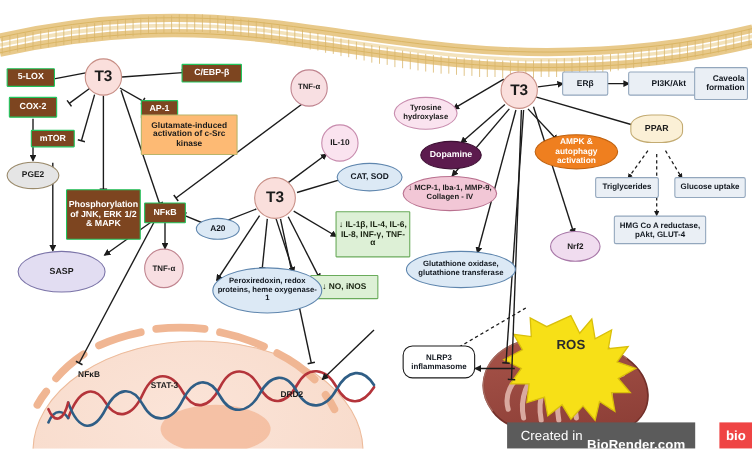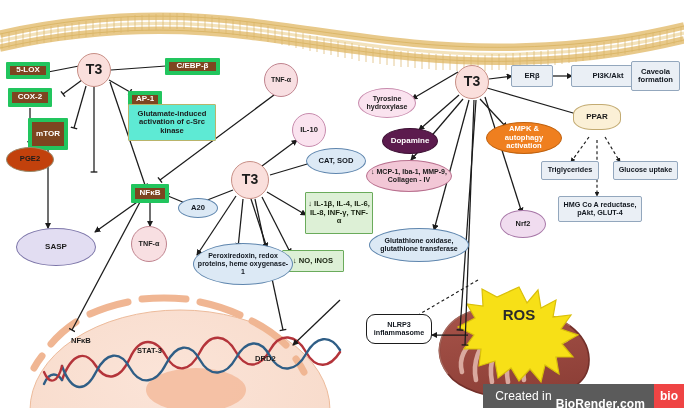--- a/index.html
+++ b/index.html
@@ -13,26 +13,26 @@
   
   .node{
     position:absolute;box-sizing:border-box;display:flex;
     align-items:center;justify-content:center;text-align:center;
     line-height:1.12;z-index:5;
   }
   .node span{display:block;padding:0 2px;}
 
   
   .box-brown{
-    background:#7d4520;border:4px solid #22c55e;color:#ffffff;
+    background:#7d4520;border:1px solid #22c55e;color:#ffffff;
     font-weight:bold;font-size:8px;border-radius:1px;
   }
   
   .box-yellow{
-    background:#5eead4;border:1px solid #b9b46a;color:#1b1b1b;
+    background:#fdba74;border:1px solid #b9b46a;color:#1b1b1b;
     font-weight:bold;font-size:7.6px;border-radius:1px;
   }
   
   .box-green{
     background:#ddf0d6;border:1.2px solid #6aab5b;color:#17210f;
     font-weight:bold;font-size:7.6px;border-radius:1px;
   }
   
   .box-blue{
     background:#eaeff5;border:1px solid #93a7bd;color:#11171f;
@@ -41,21 +41,21 @@
   
   .box-white-round{
     background:#ffffff;border:1.3px solid #1b1b1b;color:#11171f;
     font-weight:bold;font-size:7.6px;border-radius:9px;
   }
   .ell-pinkT3{
     background:#fadfdc;border:1.2px solid #c88f86;color:#1b1b1b;
     font-weight:bold;font-size:14px;border-radius:50%;
   }
   .ell-cream{
-    background:#c2410c;border:1.2px solid #9a8a6b;color:#1b1b1b;
+    background:#e5e5e5;border:1.2px solid #9a8a6b;color:#1b1b1b;
     font-weight:bold;font-size:7.6px;border-radius:50%;
   }
   .ell-lav{
     background:#e2ddf2;border:1.2px solid #7b74a8;color:#1b1b1b;
     font-weight:bold;font-size:8px;border-radius:50%;
   }
   .ell-pink{
     background:#f8dfe2;border:1.2px solid #c0848f;color:#1b1b1b;
     font-weight:bold;font-size:7.2px;border-radius:50%;justify-content:center;
   }
@@ -89,28 +89,28 @@
   }
 
   
   .gene-label{
     position:absolute;font-size:7.6px;font-weight:bold;color:#1b1b1b;
     z-index:8;white-space:nowrap;
   }
 
   
   .ros-label{
-    position:absolute;z-index:9;font-weight:bold;font-size:15px;color:#2b2b2b;
+    position:absolute;z-index:9;font-weight:bold;font-size:12px;color:#2b2b2b;
     left:489px;top:306px;width:60px;text-align:center;
   }
 
   
   #watermark{
     position:absolute;right:0;bottom:0;height:24px;display:flex;
-    align-items:stretch;z-index:40;
+    align-items:stretch;z-index:40;gap:22px;
   }
   #wm-text{
     background:#5b5b5b;color:#ffffff;font-size:12px;
     display:flex;align-items:center;padding:0 9px 0 12px;letter-spacing:.1px;
   }
   #wm-text b{font-weight:bold;margin-left:4px;margin-top:15px;}
   #wm-badge{
     background:#ef4444;color:#ffffff;font-size:12px;font-weight:bold;
     display:flex;align-items:center;justify-content:center;width:30px;
   }
@@ -286,40 +286,43 @@
   </div>
 
   <div class="node box-brown" style="left:6px;top:62px;width:44px;height:17px;">
     <span>5-LOX</span>
   </div>
 
   <div class="node box-brown" style="left:8px;top:88px;width:44px;height:19px;">
     <span>COX-2</span>
   </div>
 
-  <div class="node box-brown" style="left:28px;top:118px;width:40px;height:32px;">
+  <div class="node box-brown" style="left:28px;top:118px;width:40px;height:16px;">
     <span>mTOR</span>
   </div>
 
   <div class="node ell-cream" style="left:6px;top:147px;width:48px;height:25px;border-radius:50%;">
     <span>PGE2</span>
   </div>
 
   <div class="node box-brown" style="left:165px;top:58px;width:55px;height:17px;align-items:center;">
     <span>C/EBP-β</span>
   </div>
 
   <div class="node box-brown" style="left:128px;top:91px;width:34px;height:17px;">
     <span>AP-1</span>
   </div>
 
   <div class="node box-yellow" style="left:128px;top:104px;width:88px;height:37px;">
     <span>Glutamate-induced activation of c-Src kinase</span>
   </div>
 
+  <div class="node box-brown" style="left:60px;top:172px;width:68px;height:46px;">
+    <span>Phosphorylation of JNK, ERK 1/2 &amp; MAPK</span>
+  </div>
 
   <div class="node box-brown" style="left:131px;top:184px;width:38px;height:19px;">
     <span>NFκB</span>
   </div>
 
   <div class="node ell-lav" style="left:16px;top:228px;width:80px;height:38px;">
     <span>SASP</span>
   </div>
 
   <div class="node ell-pink" style="left:131px;top:226px;width:36px;height:36px;">
@@ -363,21 +366,21 @@
   </div>
 
   <div class="node box-blue" style="left:511px;top:65px;width:42px;height:22px;">
     <span>ERβ</span>
   </div>
 
   <div class="node box-blue" style="left:571px;top:65px;width:74px;height:22px;">
     <span>PI3K/Akt</span>
   </div>
 
-  <div class="node box-blue" style="left:631px;top:61px;width:49px;height:30px;">
+  <div class="node box-blue" style="left:631px;top:61px;width:49px;height:30px;text-align:right;">
     <span>Caveola formation</span>
   </div>
 
   <div class="node ell-pinkpale" style="left:358px;top:88px;width:58px;height:30px;font-size:7px;">
     <span>Tyrosine hydroxylase</span>
   </div>
 
   <div class="node ell-purple" style="left:382px;top:128px;width:56px;height:26px;">
     <span>Dopamine</span>
   </div>

